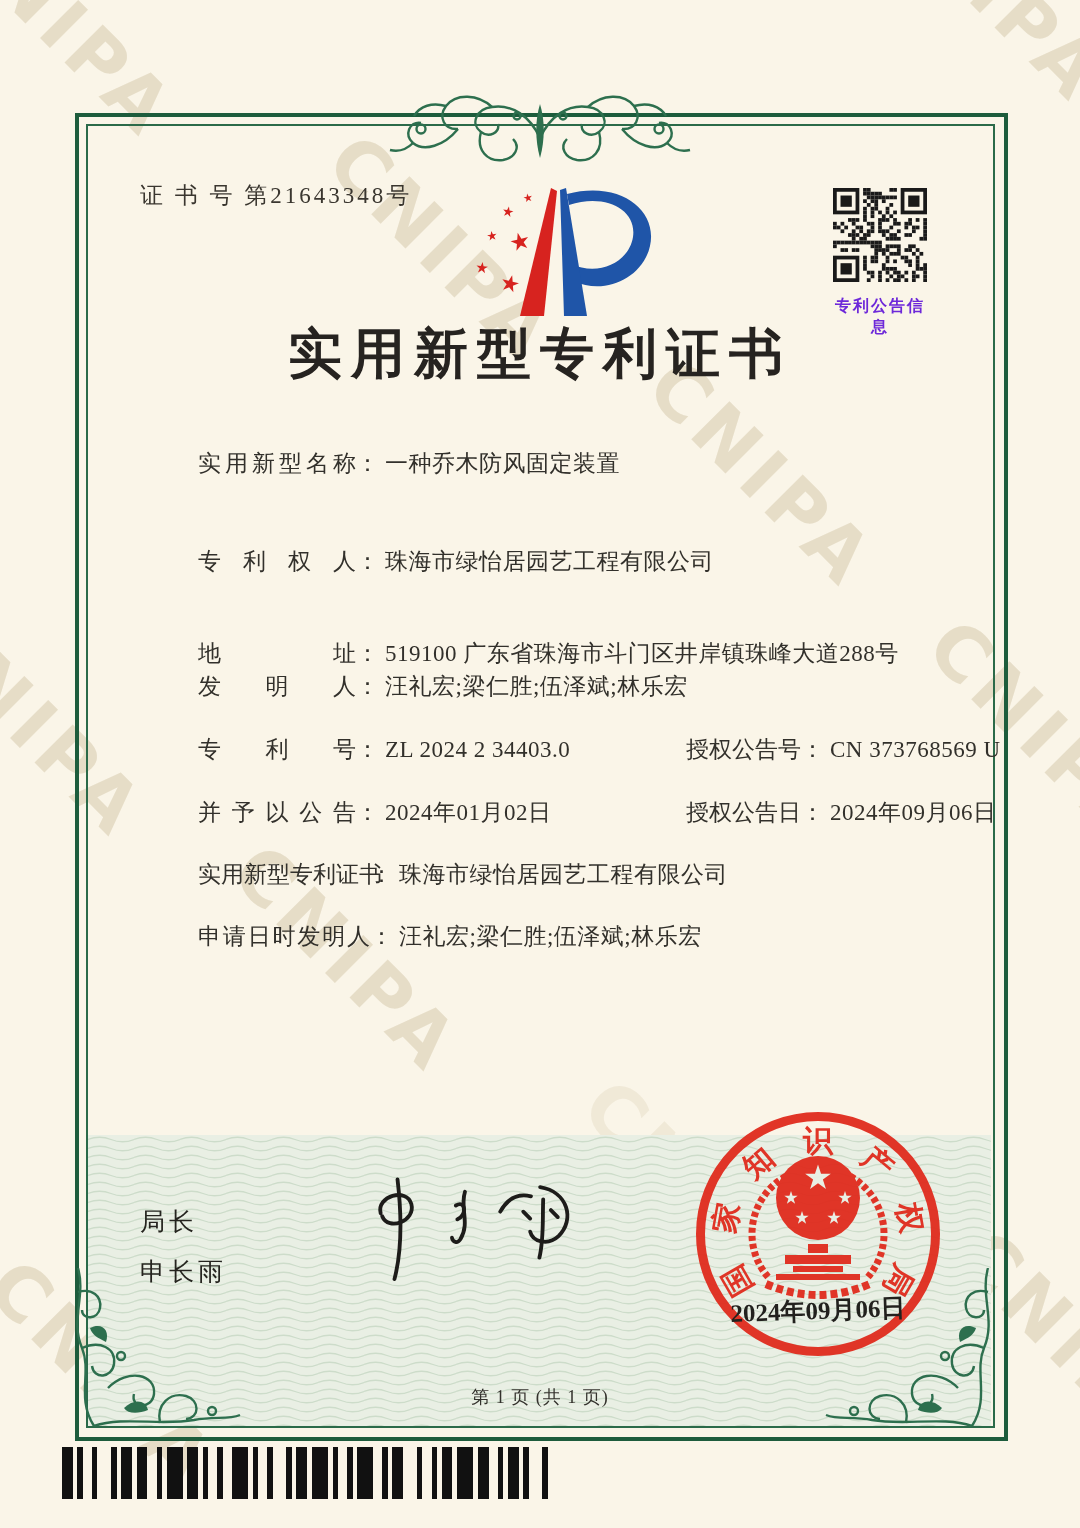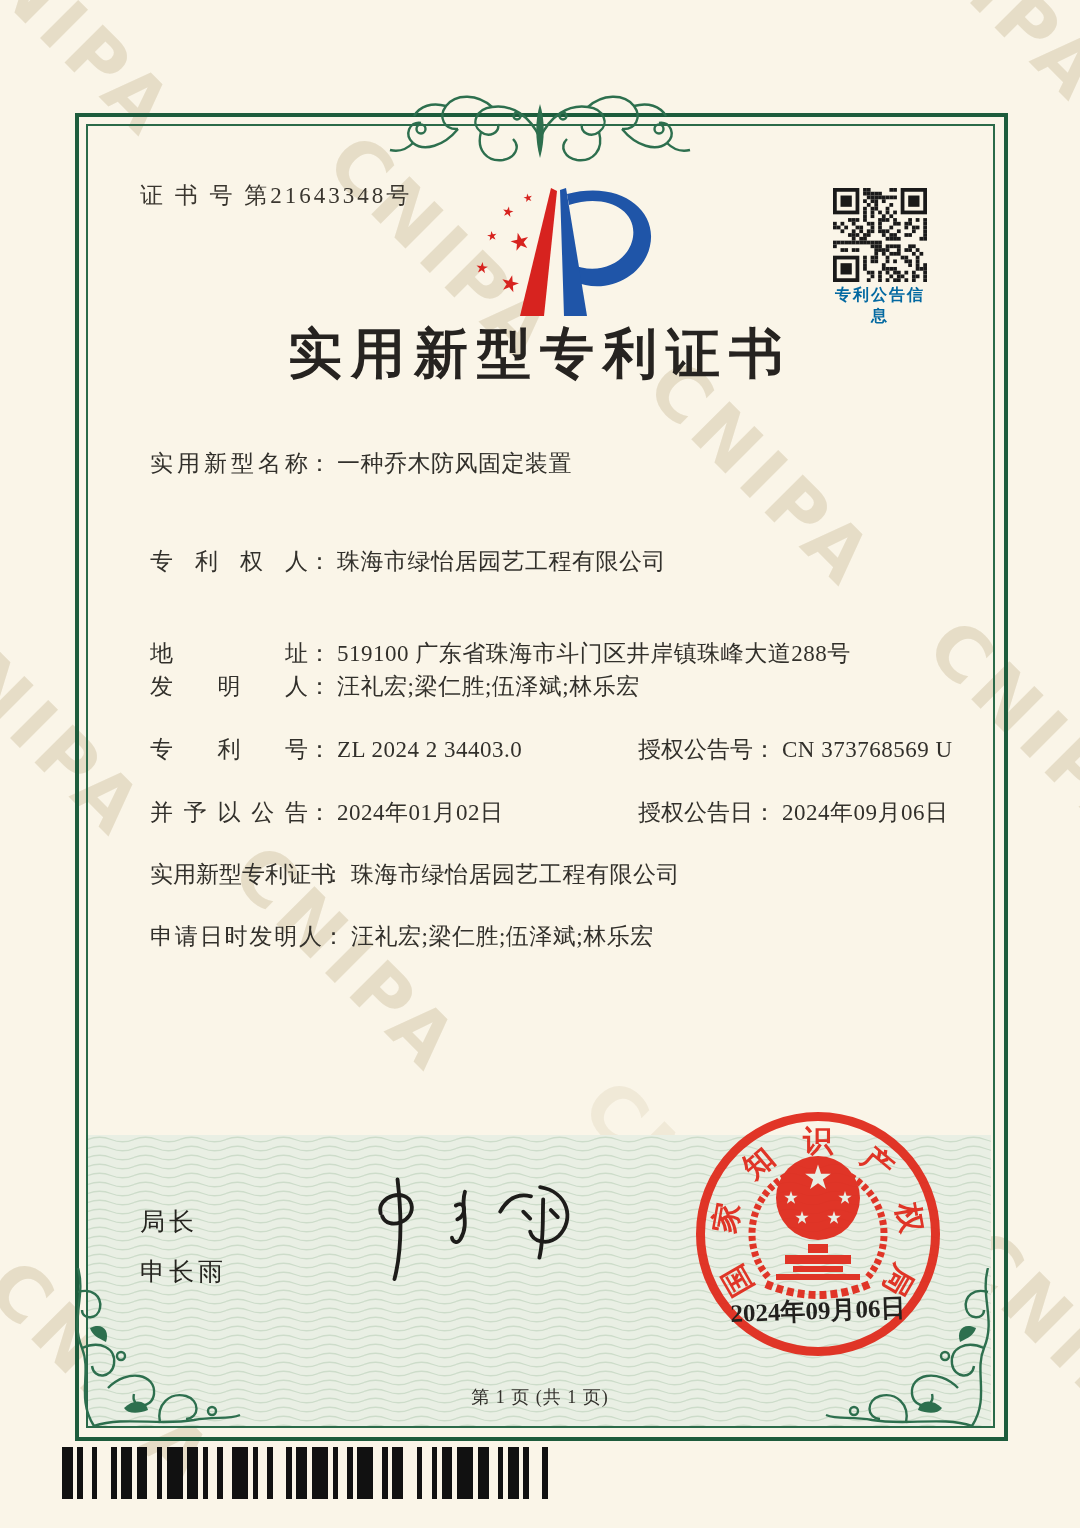--- a/index.html
+++ b/index.html
@@ -30,29 +30,29 @@
   .top-orn{left:380px;top:88px;}
   .corner{left:64px;top:1268px;}
   .corner.right{left:822px;transform:scaleX(-1);}
   
   .panel{position:absolute;left:88px;top:1135px;width:903px;height:293px;z-index:2;}
   
   .cert-no{position:absolute;left:140px;top:180px;z-index:5;
     font-size:23px;letter-spacing:3px;color:#3a362f;}
   .logo{position:absolute;left:452px;top:178px;z-index:5;}
   .qr-wrap{position:absolute;left:830px;top:188px;z-index:5;width:100px;text-align:center;}
-  .qr-caption{margin-top:3px;font-size:16px;font-weight:bold;color:#0369a1;letter-spacing:2px;}
+  .qr-caption{margin-top:14px;font-size:16px;font-weight:bold;color:#6d28d9;letter-spacing:2px;}
   .title{position:absolute;left:0;top:318px;width:1080px;text-align:center;z-index:5;
     font-size:54px;font-weight:bold;letter-spacing:9px;color:#262320;}
   
   .row{position:absolute;left:150px;z-index:5;font-size:23px;white-space:nowrap;}
   .r0{top:448px}.r1{top:546px}.r2{top:638px}.r3{top:671px}
   .r4{top:734px}.r5{top:797px}.r6{top:859px}.r7{top:921px}
   .flabel{display:inline-block;width:158px;text-align:justify;text-align-last:justify;
-    vertical-align:bottom;}
+    vertical-align:bottom;margin-left:48px;}
   .row.wide .flabel{width:172px;}
   .fcolon{display:inline-block;margin-right:6px;}
   .fvalue{letter-spacing:.5px;}
   .rowR{position:absolute;left:638px;z-index:5;font-size:23px;white-space:nowrap;}
   .rr0{top:734px}.rr1{top:797px}
   .rowR .flabel{width:auto;text-align:left;text-align-last:auto;}
   
   .notice{position:absolute;left:108px;top:1032px;width:864px;z-index:5;
     font-size:19.5px;line-height:45px;color:#2e2b26;white-space:nowrap;}
   .notice .l1{text-indent:52px;letter-spacing:1.5px;}

